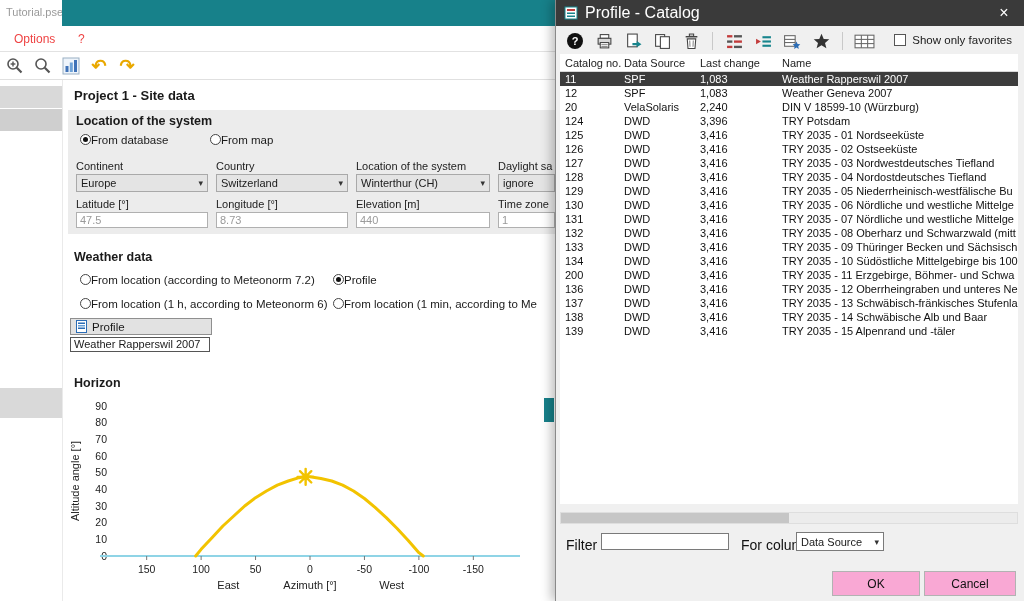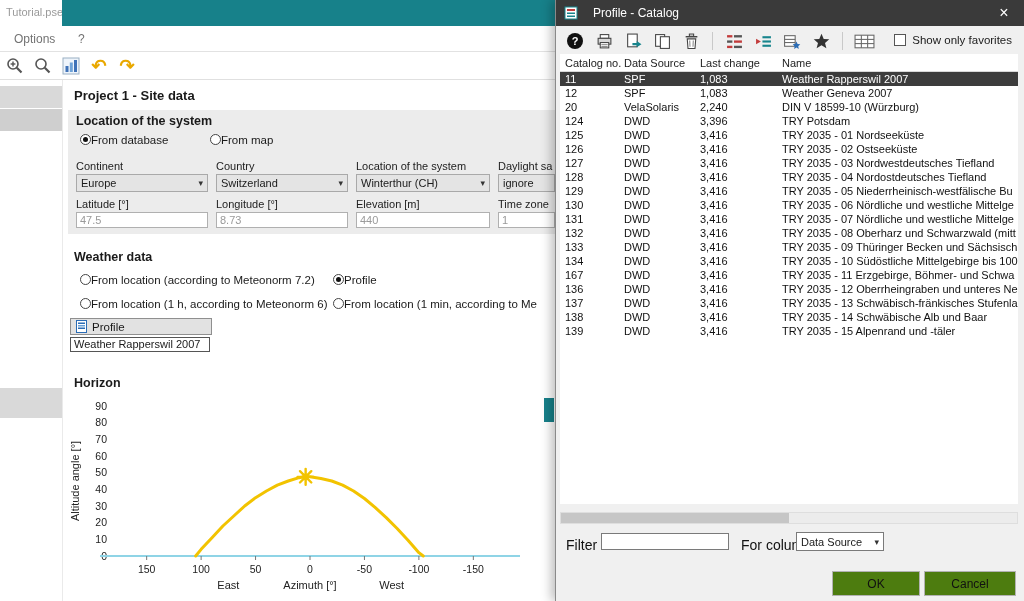--- a/index.html
+++ b/index.html
@@ -7,21 +7,21 @@
   body{font-family:"Liberation Sans",sans-serif;font-size:12px;color:#1a1a1a;background:#fff}
   .root{position:relative;width:1024px;height:601px;overflow:hidden;background:#fff}
   .abs{position:absolute}
   svg text{font-family:"Liberation Sans",sans-serif}
 
   
   .main-win{left:0;top:0;width:555px;height:601px;background:#fff;overflow:hidden}
   .app-title{left:6px;top:6px;font-size:11px;color:#9a9a9a;white-space:nowrap}
   .tealbar{left:62px;top:0;width:493px;height:26px;background:var(--accent-teal,#17818a)}
   .menurow{left:0;top:26px;width:555px;height:26px;border-bottom:1px solid #e2e2e2;background:#fff}
-  .menuitem{position:absolute;top:6px;font-size:12px;color:#737373;cursor:default}
+  .menuitem{position:absolute;top:6px;font-size:12px;color:#ef4444;cursor:default}
   .toolrow{left:0;top:52px;width:555px;height:28px;border-bottom:1px solid #e0e0e0;background:#fff}
   .sideblock{background:#d9d9d9}
   .vline{left:62px;top:80px;width:1px;height:521px;background:#eaeaea}
 
   .page-title{font-weight:bold;font-size:13px}
   .panel{background:#ececec}
   .section-title{font-weight:bold;font-size:12.5px}
   .radio-item{display:flex;align-items:flex-start;gap:0;font-size:11.5px;white-space:nowrap}
   .radio{display:inline-block;width:11px;height:11px;min-width:11px;border:1px solid #444;border-radius:50%;background:#fff;position:relative}
   .radio.on::after{content:"";position:absolute;left:2px;top:2px;width:5px;height:5px;border-radius:50%;background:#111}
@@ -34,21 +34,21 @@
   .teal-scroll{background:var(--accent-teal,#17818a)}
 
   
   .tbtn{display:inline-flex;width:22px;height:22px;align-items:center;justify-content:center;cursor:default}
   .tsep{width:1px;height:18px;background:#c9c9c9;margin:0 3px;display:inline-block}
   .helpdot{width:16px;height:16px;border-radius:50%;background:#111;color:#fff;font-size:11px;font-weight:bold;display:flex;align-items:center;justify-content:center}
 
   
   .dialog{left:555px;top:0;width:469px;height:601px;background:#f0f0f0;border-left:1px solid #8a8a8a;box-shadow:-4px 0 10px rgba(0,0,0,.25)}
   .dtitle{position:absolute;left:0;top:0;width:100%;height:26px;background:var(--titlebar-dark,#3a3a3a);display:flex;align-items:center;color:#fff}
-  .dtitle-text{font-size:12px;margin-left:15px;color:#fff}
+  .dtitle-text{font-size:16px;margin-left:7px;color:#fff}
   .dicon{margin-left:8px;display:flex;align-items:center}
   .dclose{width:40px;height:26px;display:flex;align-items:center;justify-content:center;color:#fff;font-size:16px;margin-left:auto;cursor:default}
   .dtoolbar{position:absolute;top:28px;left:8px;display:flex;align-items:center;gap:7px;height:26px}
   .favrow{position:absolute;top:34px;right:12px;display:flex;align-items:flex-end;gap:6px;font-size:11.5px}
   .checkbox{width:12px;height:12px;border:1px solid #555;background:#fff;display:inline-block}
 
   .table{position:absolute;left:4px;top:54px;width:458px;height:450px;background:#fff;font-size:11px;overflow:hidden}
   .thead{display:flex;height:18px;line-height:18px;color:#222;border-bottom:1px solid #d8d8d8;background:#fff}
   .trow{display:flex;height:14px;line-height:14px;white-space:nowrap;cursor:default;color:#111}
   .trow.sel{background:var(--selection-dark,#3c3c3c);color:#fff}
@@ -56,21 +56,21 @@
   .c1{width:76px;overflow:hidden}
   .c2{width:82px;overflow:hidden}
   .c3{flex:1;overflow:hidden}
 
   .hscroll{position:absolute;left:4px;top:512px;width:458px;height:12px;background:#ececec;border:1px solid #dedede}
   .hthumb{background:#c6c6c6;height:100%;width:228px}
 
   .filter-label{position:absolute;font-size:14px;color:#111}
   .filter-input{position:absolute;background:#fff;border:1px solid #7a7a7a;height:17px;font-size:11px;padding:0 3px}
   .col-combo{position:absolute;background:#fff;border:1px solid #7a7a7a;height:19px;display:flex;align-items:center;justify-content:space-between;padding:0 4px;font-size:11px}
-  .btn{position:absolute;background:#4d7c0f;border:1px solid #b2b2b2;display:flex;align-items:center;justify-content:center;font-size:12px;color:#111;cursor:default}
+  .btn{position:absolute;background:#f9a8d4;border:1px solid #b2b2b2;display:flex;align-items:center;justify-content:center;font-size:12px;color:#111;cursor:default}
 </style>
 </head>
 <body>
 
 <div class="root">
 
   <div class="abs main-win">
 
     <span class="abs app-title">Tutorial.pse</span>
     <div class="abs tealbar"></div>
@@ -423,21 +423,21 @@
             <div class="c2">3,416</div>
             <div class="c3">TRY 2035 - 09 Thüringer Becken und Sächsisch</div>
           </div>
           <div class="trow">
             <div class="c0">134</div>
             <div class="c1">DWD</div>
             <div class="c2">3,416</div>
             <div class="c3">TRY 2035 - 10 Südöstliche Mittelgebirge bis 100</div>
           </div>
           <div class="trow">
-            <div class="c0">167</div>
+            <div class="c0">200</div>
             <div class="c1">DWD</div>
             <div class="c2">3,416</div>
             <div class="c3">TRY 2035 - 11 Erzgebirge, Böhmer- und Schwa</div>
           </div>
           <div class="trow">
             <div class="c0">136</div>
             <div class="c1">DWD</div>
             <div class="c2">3,416</div>
             <div class="c3">TRY 2035 - 12 Oberrheingraben und unteres Ne</div>
           </div>

